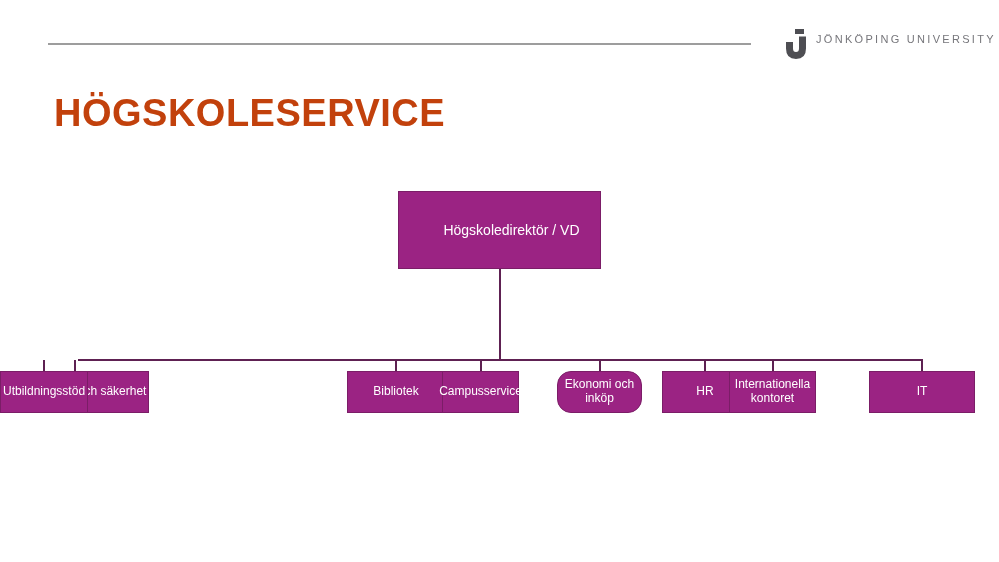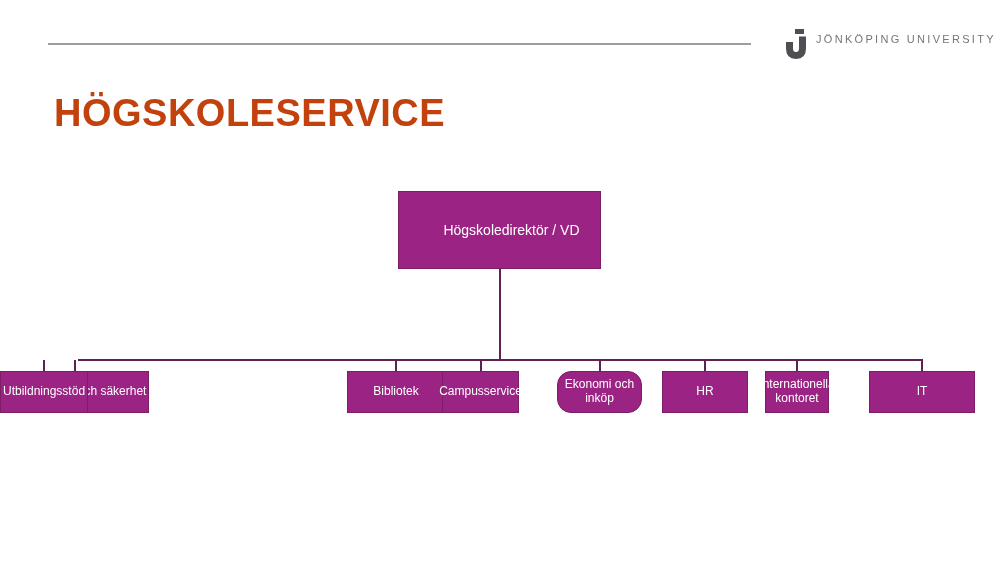--- a/index.html
+++ b/index.html
@@ -122,21 +122,21 @@
     height: 11px;
     background: var(--connector, #5E2152);
   }
   .dept-box:nth-of-type(1) { left: 35px;  width: 86px; }
   .dept-box:nth-of-type(2) { left: 138px; width: 86px; }
   .dept-box:nth-of-type(3) { left: 242px; width: 88px; }
   .dept-box:nth-of-type(4) { left: 347px; width: 98px; }
   .dept-box:nth-of-type(5) { left: 442px; width: 77px; }
   .dept-box:nth-of-type(6) { left: 557px; width: 85px; border-radius: 14px; }
   .dept-box:nth-of-type(7) { left: 662px; width: 86px; }
-  .dept-box:nth-of-type(8) { left: 765px; width: 64px; }
+  .dept-box:nth-of-type(8) { left: 729px; width: 87px; }
   .dept-box:nth-of-type(9) { left: 869px; width: 106px; }
 </style>
 </head>
 <body>
 
 <div class="slide">
 
   <div class="header-rule"></div>
 
   <div class="ju-logo">

